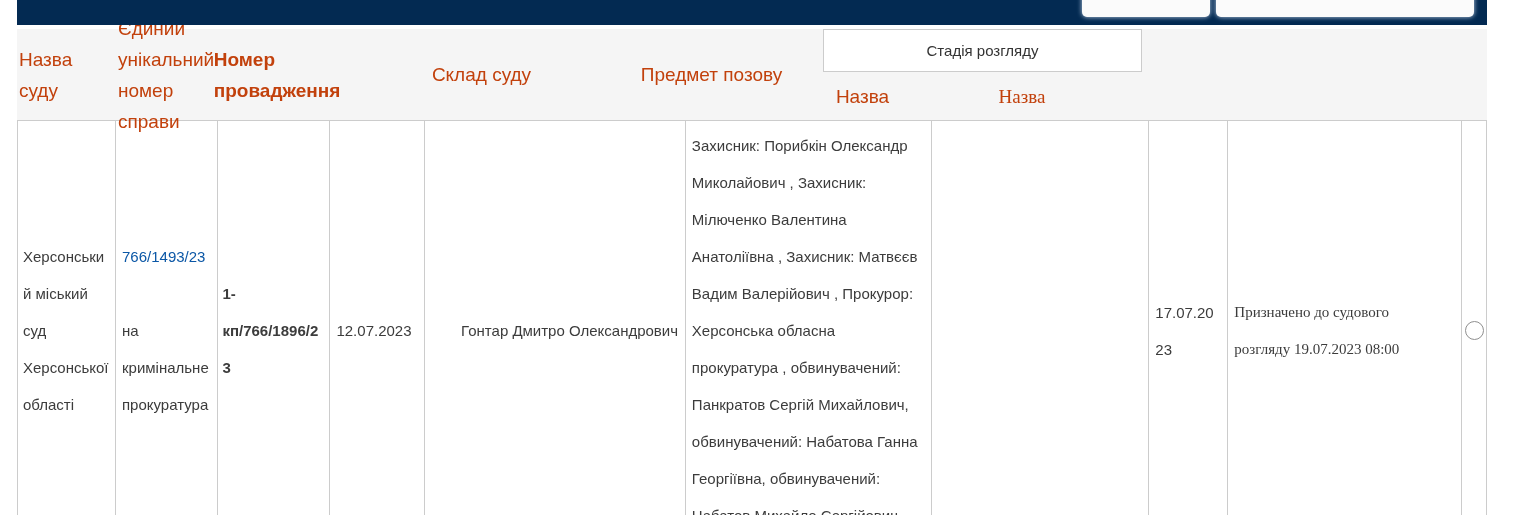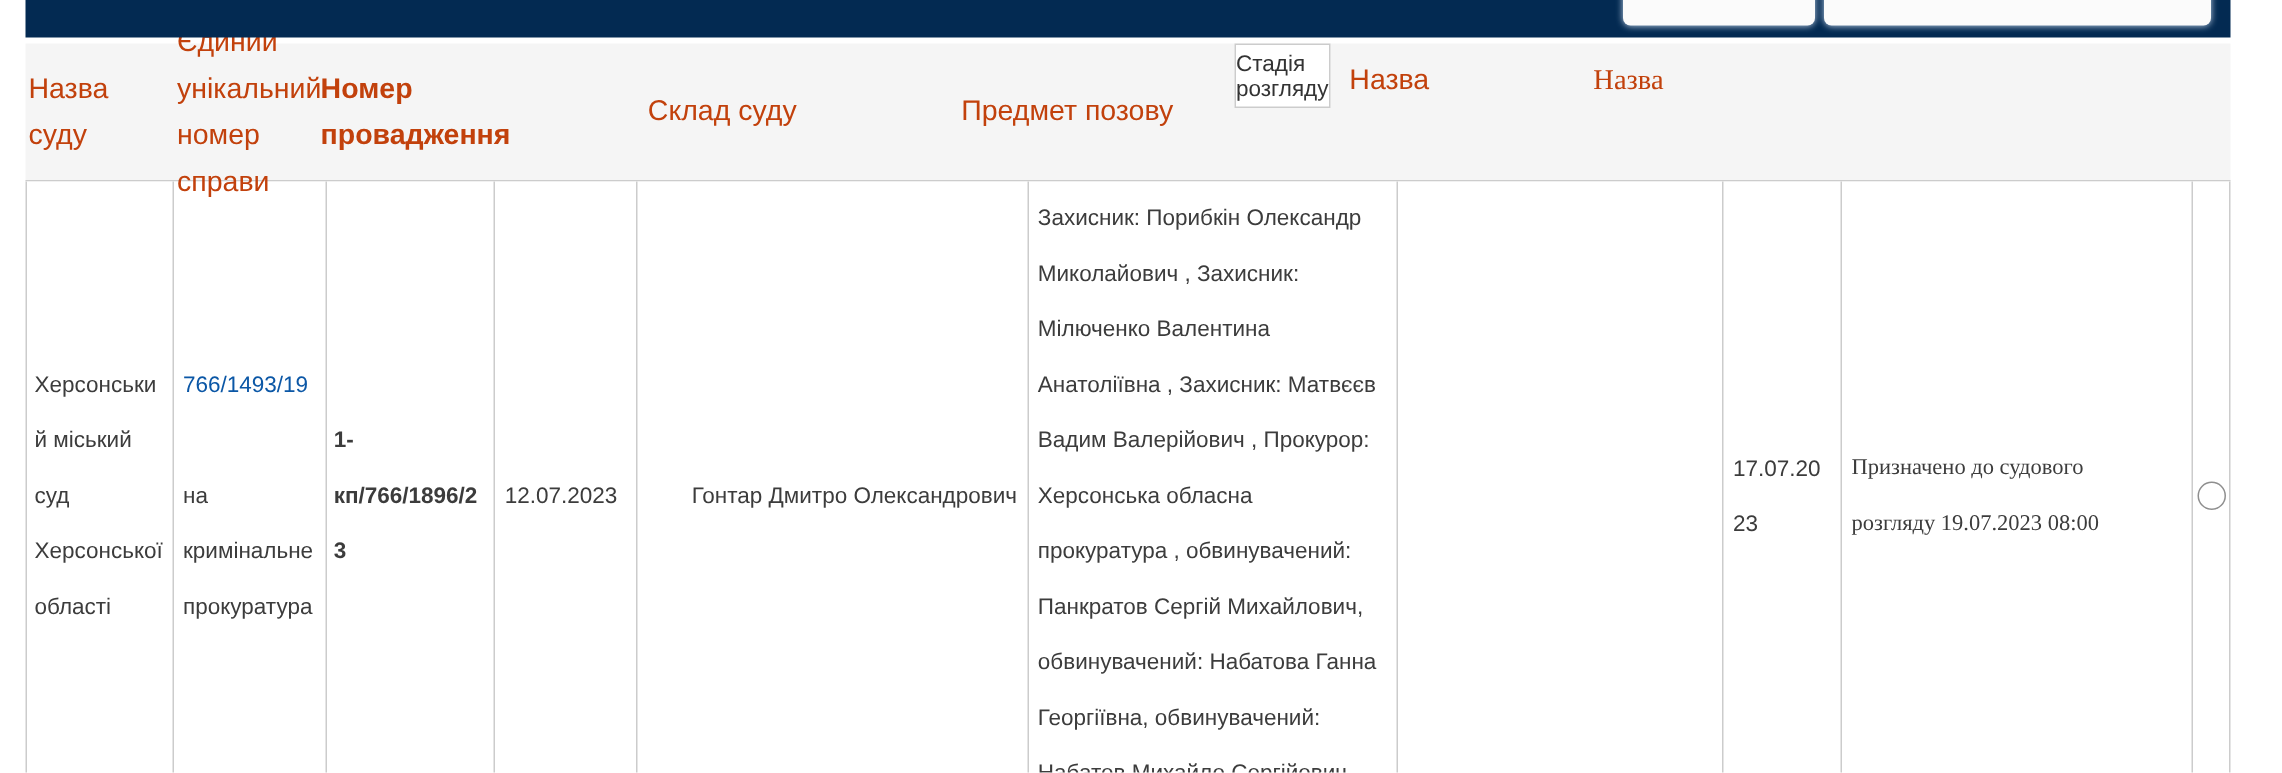--- a/index.html
+++ b/index.html
@@ -30,21 +30,21 @@
   }
   .th{
     display:flex;align-items:center;justify-content:center;text-align:left;
     font-size:19px;line-height:31px;color:#c2410c;box-sizing:border-box;
     padding:0 2px;
   }
   .c1{width:99px;}  .c2{width:105px;} .c3{width:112px;font-weight:bold;} .c4{width:97px;}
   .c5{width:237px;margin-left:30px;} .c6{width:253px;} .c7{width:223px;}
   .c8{width:79px;}  .c9{width:240px;font-family:Liberation Serif, serif;} .c10{width:25px;}
 
-  .th-stage{width:344px;display:flex;flex-direction:row;box-sizing:border-box;}
+  .th-stage{width:344px;display:flex;flex-direction:column;box-sizing:border-box;}
   .stage-box{
     width:319px;height:43px;box-sizing:border-box;background:#ffffff;
     border:1px solid #cccccc;display:flex;align-items:center;justify-content:center;
     font-size:15px;color:#333333;
   }
   .stage-sub{display:flex;height:48px;}
   .stage-sub .th{height:100%;}
 
   
   .trow{
@@ -94,21 +94,21 @@
           <div class="th c8">Назва</div>
           <div class="th c9">Назва</div>
           <div class="th c10"></div>
         </div>
       </div>
     </div>
 
     <div class="trow">
       <div class="td c1">Херсонський міський суд Херсонської області</div>
       <div class="td c2">
-        <span class="case-link">766/1493/19</span>
+        <span class="case-link">766/1493/23</span>
         <span class="case-gap"></span>
         <span>на кримінальне прокуратура</span>
       </div>
       <div class="td c3">1-кп/766/1896/23</div>
       <div class="td c4">12.07.2023</div>
       <div class="td c5">Гонтар Дмитро Олександрович</div>
       <div class="td c6">Захисник: Порибкін Олександр Миколайович , Захисник: Мілюченко Валентина Анатоліївна , Захисник: Матвєєв Вадим Валерійович , Прокурор: Херсонська обласна прокуратура , обвинувачений: Панкратов Сергій Михайлович, обвинувачений: Набатова Ганна Георгіївна, обвинувачений: Набатов Михайло Сергійович</div>
       <div class="td c7"></div>
       <div class="td c8">17.07.2023</div>
       <div class="td c9">

